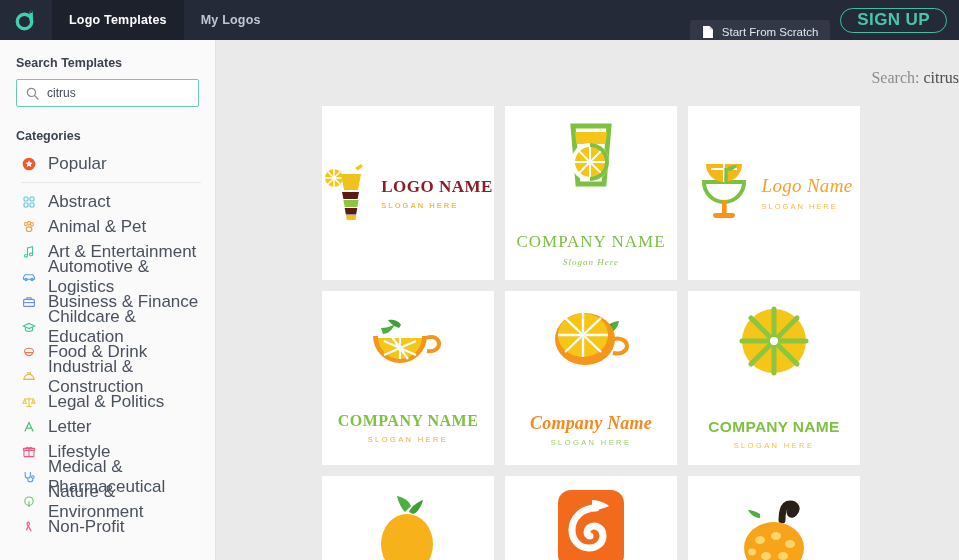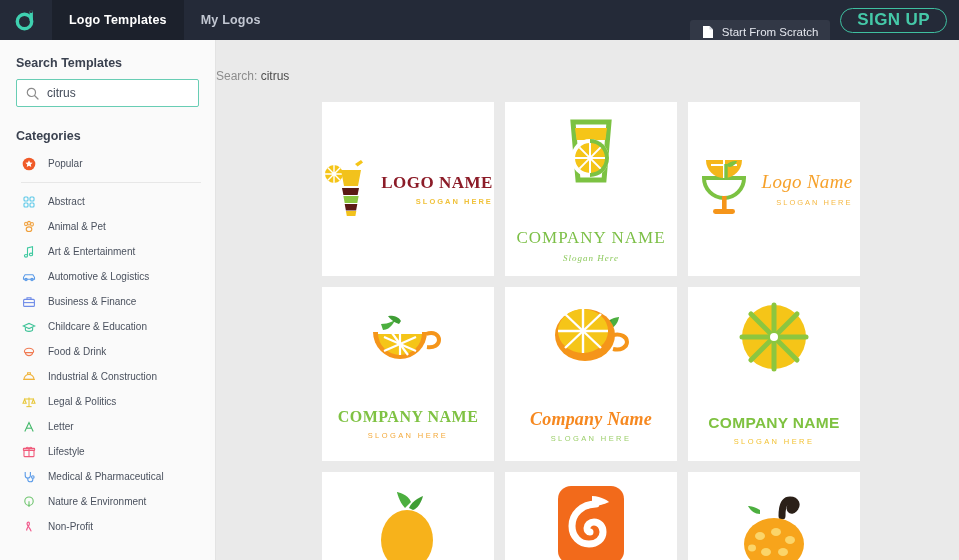--- a/index.html
+++ b/index.html
@@ -79,60 +79,60 @@
     font-size: 12px; color: #424a58; width: 100%;
   }
   .cat-title {
     font-size: 12.5px; font-weight: bold; color: #3b4250;
     padding: 22px 0 0 16px;
   }
   .cat-list { padding-top: 8px; }
   .cat-item {
     display: flex; align-items: center; gap: 11px;
     height: 25px; padding-left: 21px;
-    font-size: 10px; color: #4a515e;
+    font-size: 17px; color: #4a515e;
     cursor: pointer;
   }
   .cat-item .ic { width: 16px; display: flex; align-items: center; justify-content: center; flex: none; }
   .cat-item .ic svg { display: block; }
   .cat-divider {
     height: 1px; background: #e7e7e7;
     margin: 6px 14px 6px 21px;
   }
 
   
   .main {
     position: absolute; top: 40px; left: 216px;
     width: 743px; height: 520px;
     background: #eaeaea; overflow: hidden;
   }
   .search-result {
-    text-align: left; padding-top: 29px;
-    font-size: 12px; color: #8d8d8d;
+    text-align: right; padding-top: 29px;
+    font-size: 16px; color: #8d8d8d; font-family: Liberation Serif, serif;
   }
   .search-result b { color: #4d4d4d; font-weight: normal; }
   .grid {
     display: flex; flex-wrap: wrap; gap: 11px;
     padding: 19px 0 0 106px;
   }
   .card {
     width: 172px; height: 174px;
     background: #ffffff;
     display: flex; flex-direction: column;
     align-items: center; justify-content: center; gap: 28px;
   }
   .card.row3 { height: 98px; justify-content: flex-start; padding-top: 10px; }
   .logo-art { display: block; }
   .logo-name { margin-top: 9px; text-align: center; line-height: 1.25; }
   .logo-name .nm { display: block; }
   .logo-name .sl { display: block; margin-top: 4px; }
 
   
   .card.horiz { flex-direction: row; gap: 10px; }
-  .card.horiz .logo-name { margin-top: 0; text-align: right; }
+  .card.horiz .logo-name { margin-top: 0; text-align: left; }
 
   .nm-serif-red { font-family: "Liberation Serif", serif; font-size: 17px; font-weight: bold; color: #8c1c28; letter-spacing: .5px; }
   .sl-gold { font-family: "Liberation Sans", sans-serif; font-size: 7.5px; font-weight: bold; color: #f0c23c; letter-spacing: 2px; }
   .nm-serif-green { font-family: "Liberation Serif", serif; font-size: 17px; color: #7cbf46; letter-spacing: 1px; }
   .sl-green-it { font-family: "Liberation Serif", serif; font-style: italic; font-size: 9px; color: #8cc95c; letter-spacing: 1px; }
   .nm-script-orange { font-family: "Liberation Serif", serif; font-style: italic; font-size: 19px; color: #f6a12a; letter-spacing: .3px; }
   .sl-orange { font-family: "Liberation Sans", sans-serif; font-size: 7.5px; color: #f5b945; letter-spacing: 2px; }
   .nm-serif-green-b { font-family: "Liberation Serif", serif; font-size: 16px; font-weight: bold; color: #7fc243; letter-spacing: .5px; }
   .sl-orange2 { font-family: "Liberation Sans", sans-serif; font-size: 7.5px; color: #f3a93a; letter-spacing: 2.4px; }
   .nm-script-orange2 { font-family: "Liberation Serif", serif; font-style: italic; font-weight: bold; font-size: 18px; color: #f6881f; letter-spacing: .2px; }

